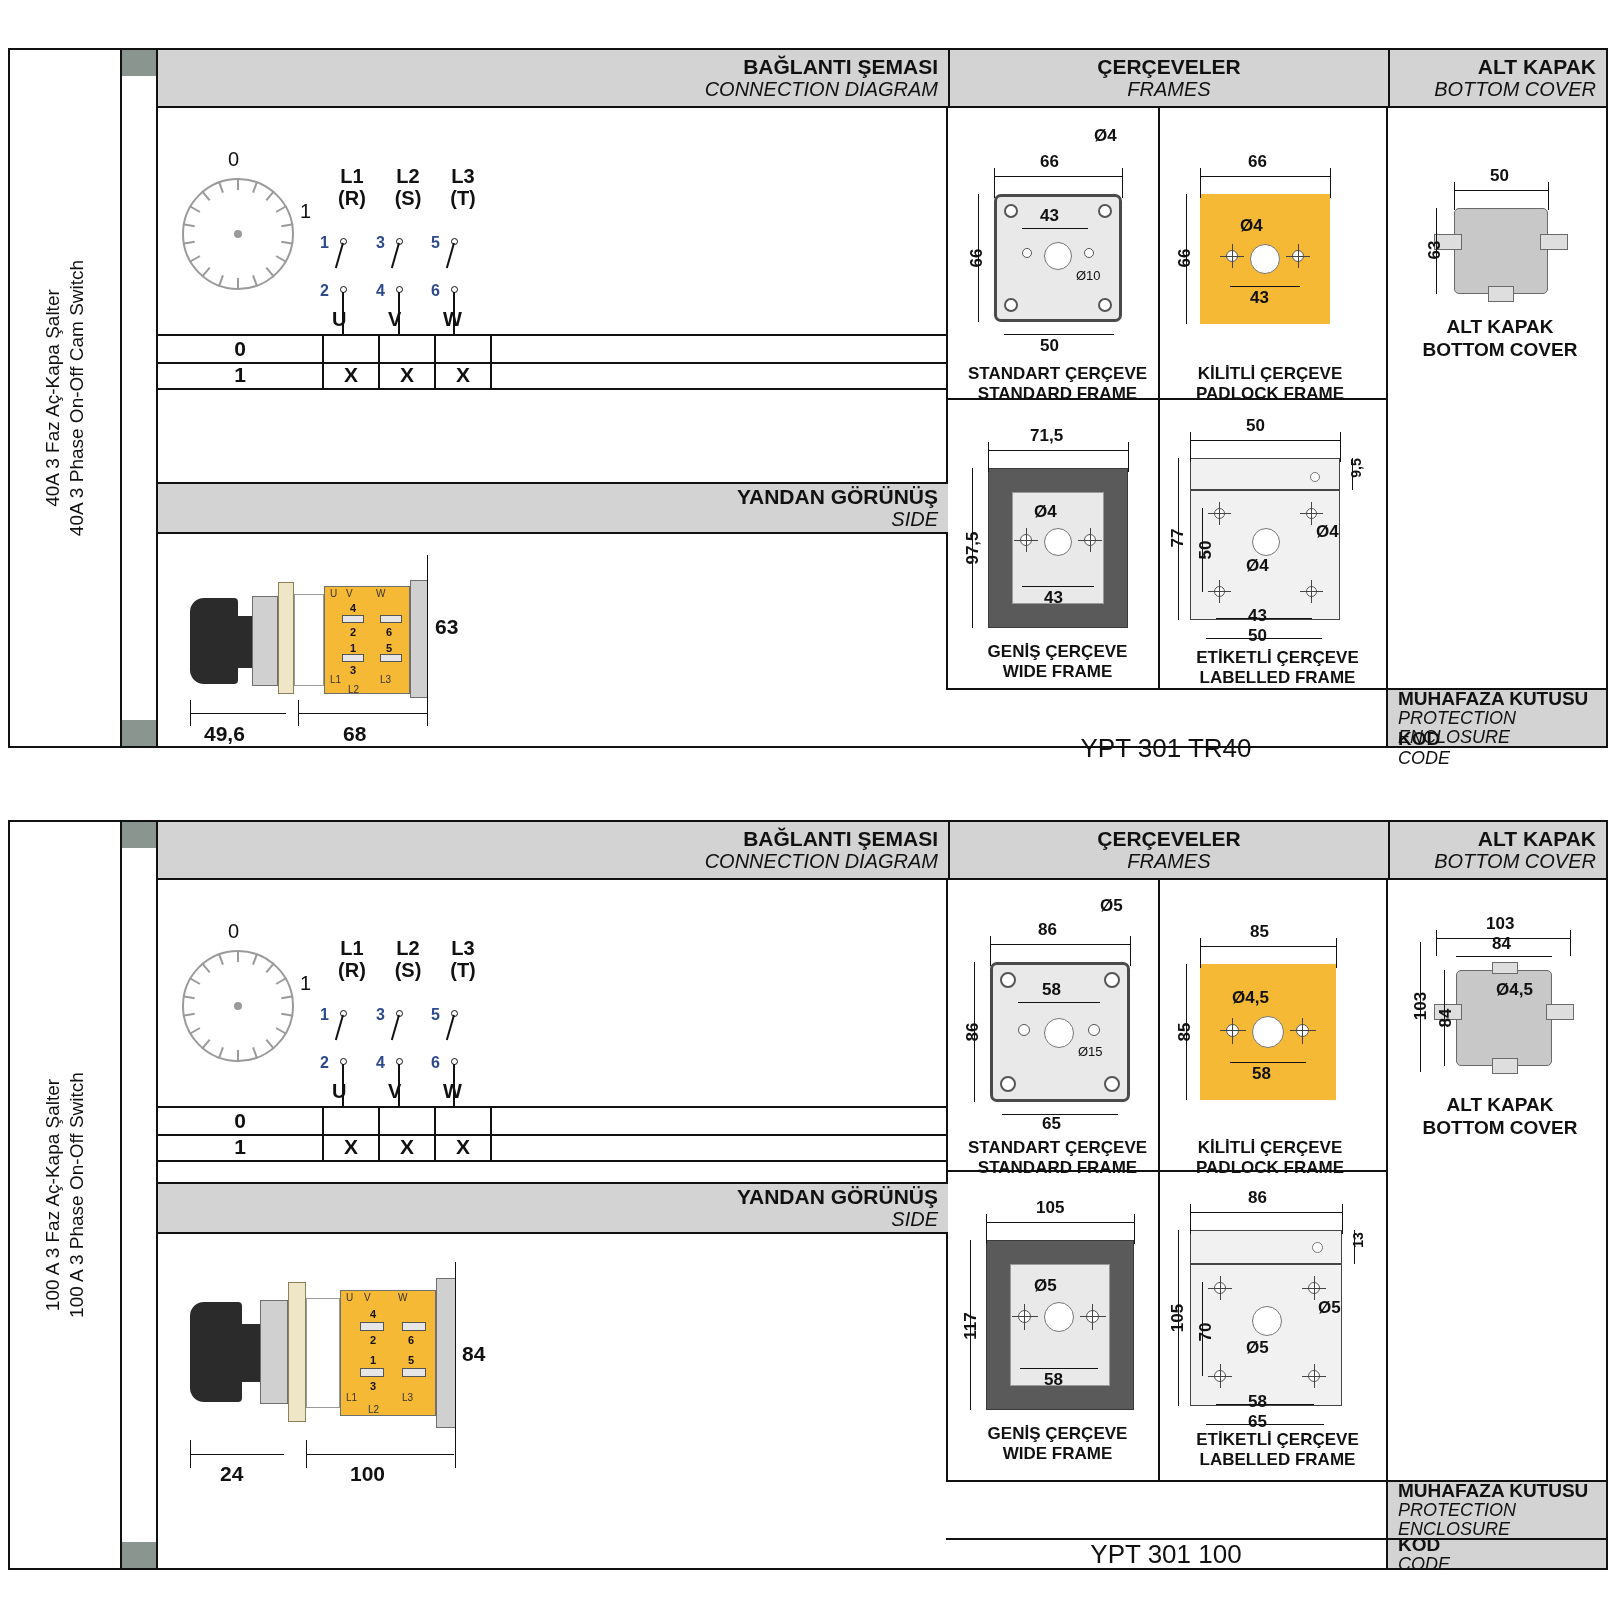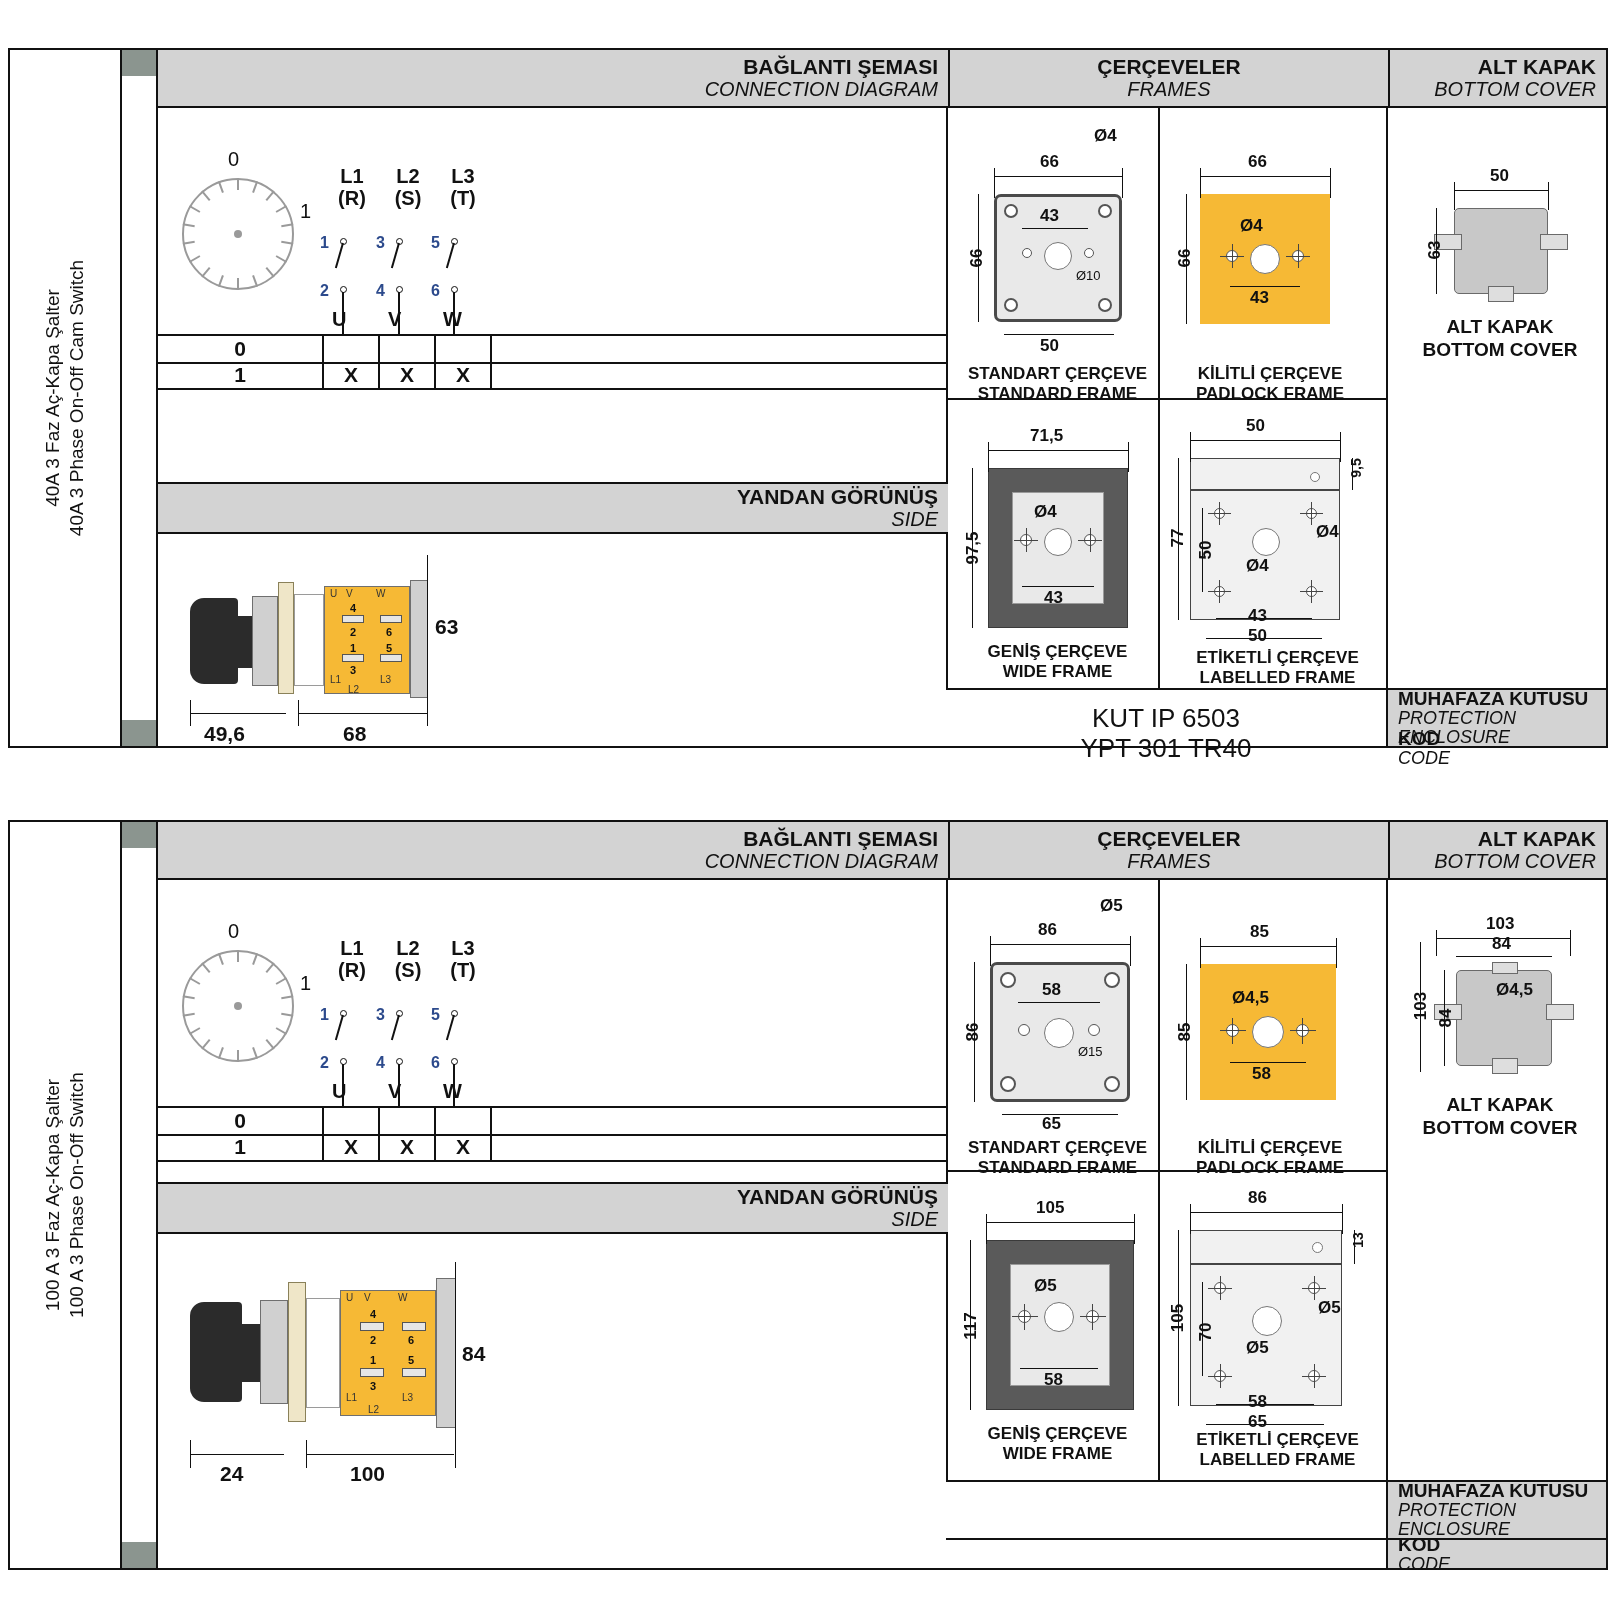--- a/index.html
+++ b/index.html
@@ -424,21 +424,20 @@
     <div class="dimsm" style="left:90px;top:30px;">50</div>
     <div class="dimlinev" style="left:36px;top:72px;height:86px;"></div>
     <div class="dimsm rot90" style="left:12px;top:104px;width:46px;text-align:center;">63</div>
     <div class="capt" style="top:180px;">
       <span>ALT KAPAK</span><br>
       <span>BOTTOM COVER</span>
     </div>
   </div>
 
   <div class="foot" style="left:936px;right:0;top:638px;height:58px;border-left:none;">
-    <div class="left" style="left:0;width:440px;">KUT IP 6503</div>
     <div class="right" style="left:440px;">
       <div class="t1">MUHAFAZA KUTUSU</div>
       <div class="t2">PROTECTION ENCLOSURE</div>
     </div>
   </div>
   <div class="foot" style="left:936px;right:0;top:696px;bottom:0;border-left:none;">
     <div class="left" style="left:0;width:440px;">YPT 301 TR40</div>
     <div class="right" style="left:440px;">
       <div class="t1">KOD</div>
       <div class="t2">CODE</div>
@@ -739,18 +738,19 @@
     </div>
   </div>
 
   <div class="foot" style="left:936px;right:0;top:658px;height:58px;border-left:none;">
     <div class="right" style="left:440px;">
       <div class="t1">MUHAFAZA KUTUSU</div>
       <div class="t2">PROTECTION ENCLOSURE</div>
     </div>
   </div>
   <div class="foot" style="left:936px;right:0;top:716px;bottom:0;border-left:none;">
+    <div class="left" style="left:0;width:440px;">YPT 301 100</div>
     <div class="right" style="left:440px;">
       <div class="t1">KOD</div>
       <div class="t2">CODE</div>
     </div>
   </div>
 </div>
 
 </body></html>

